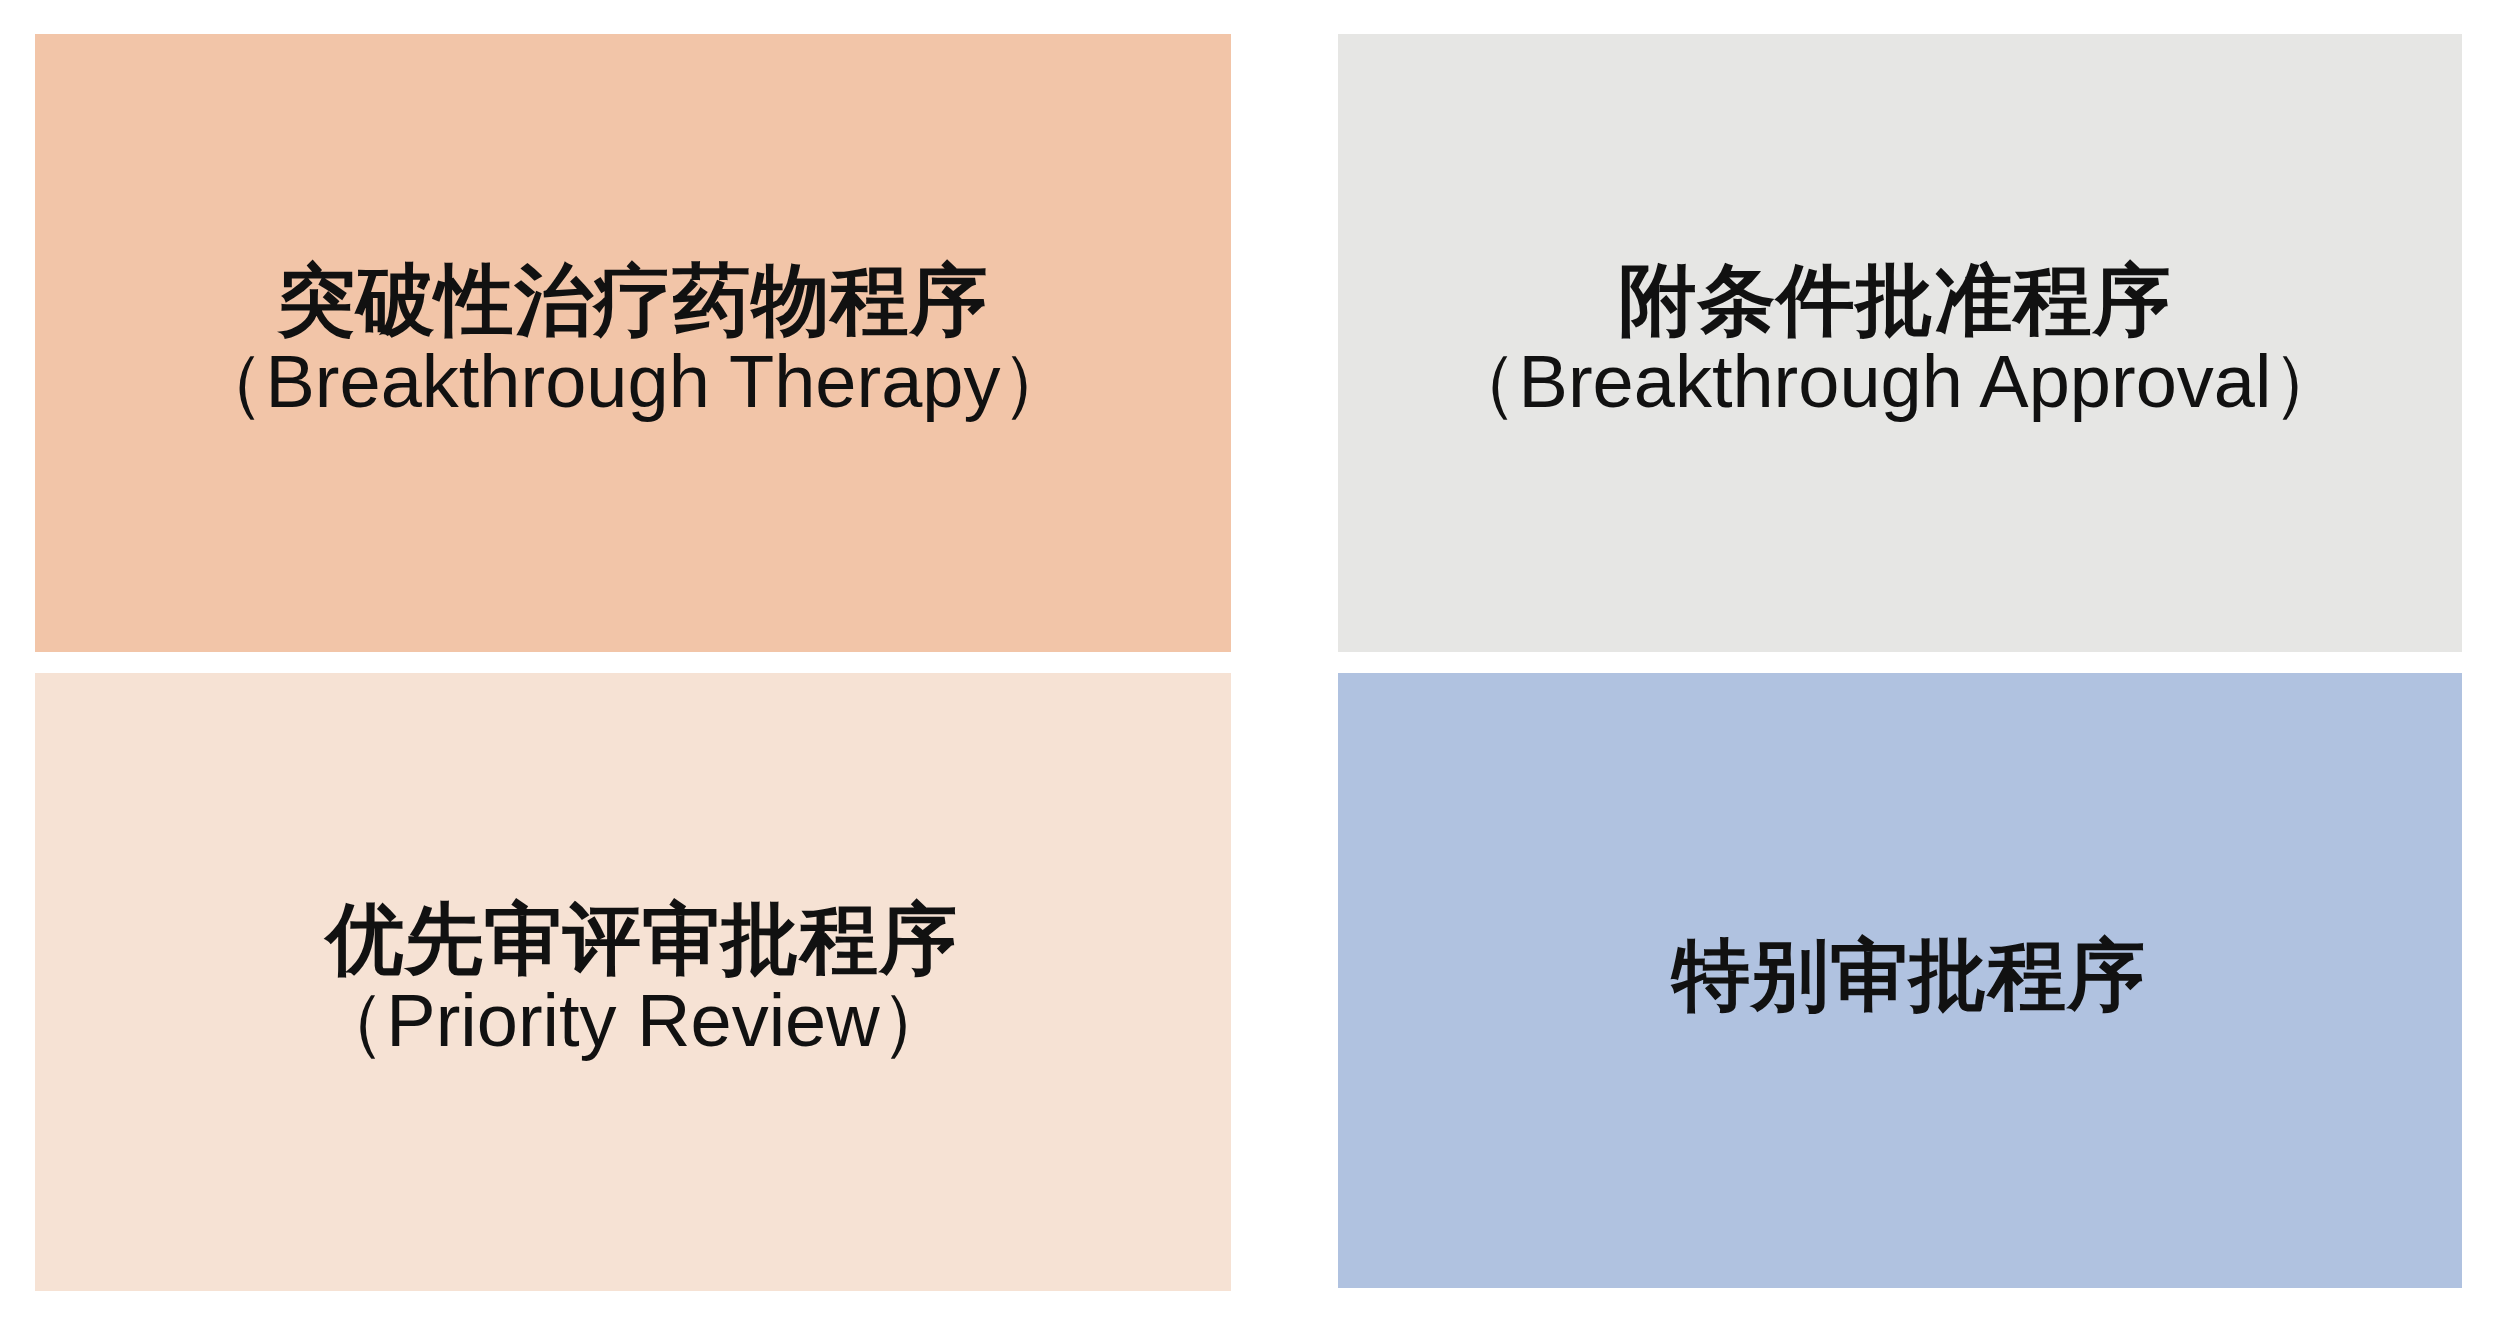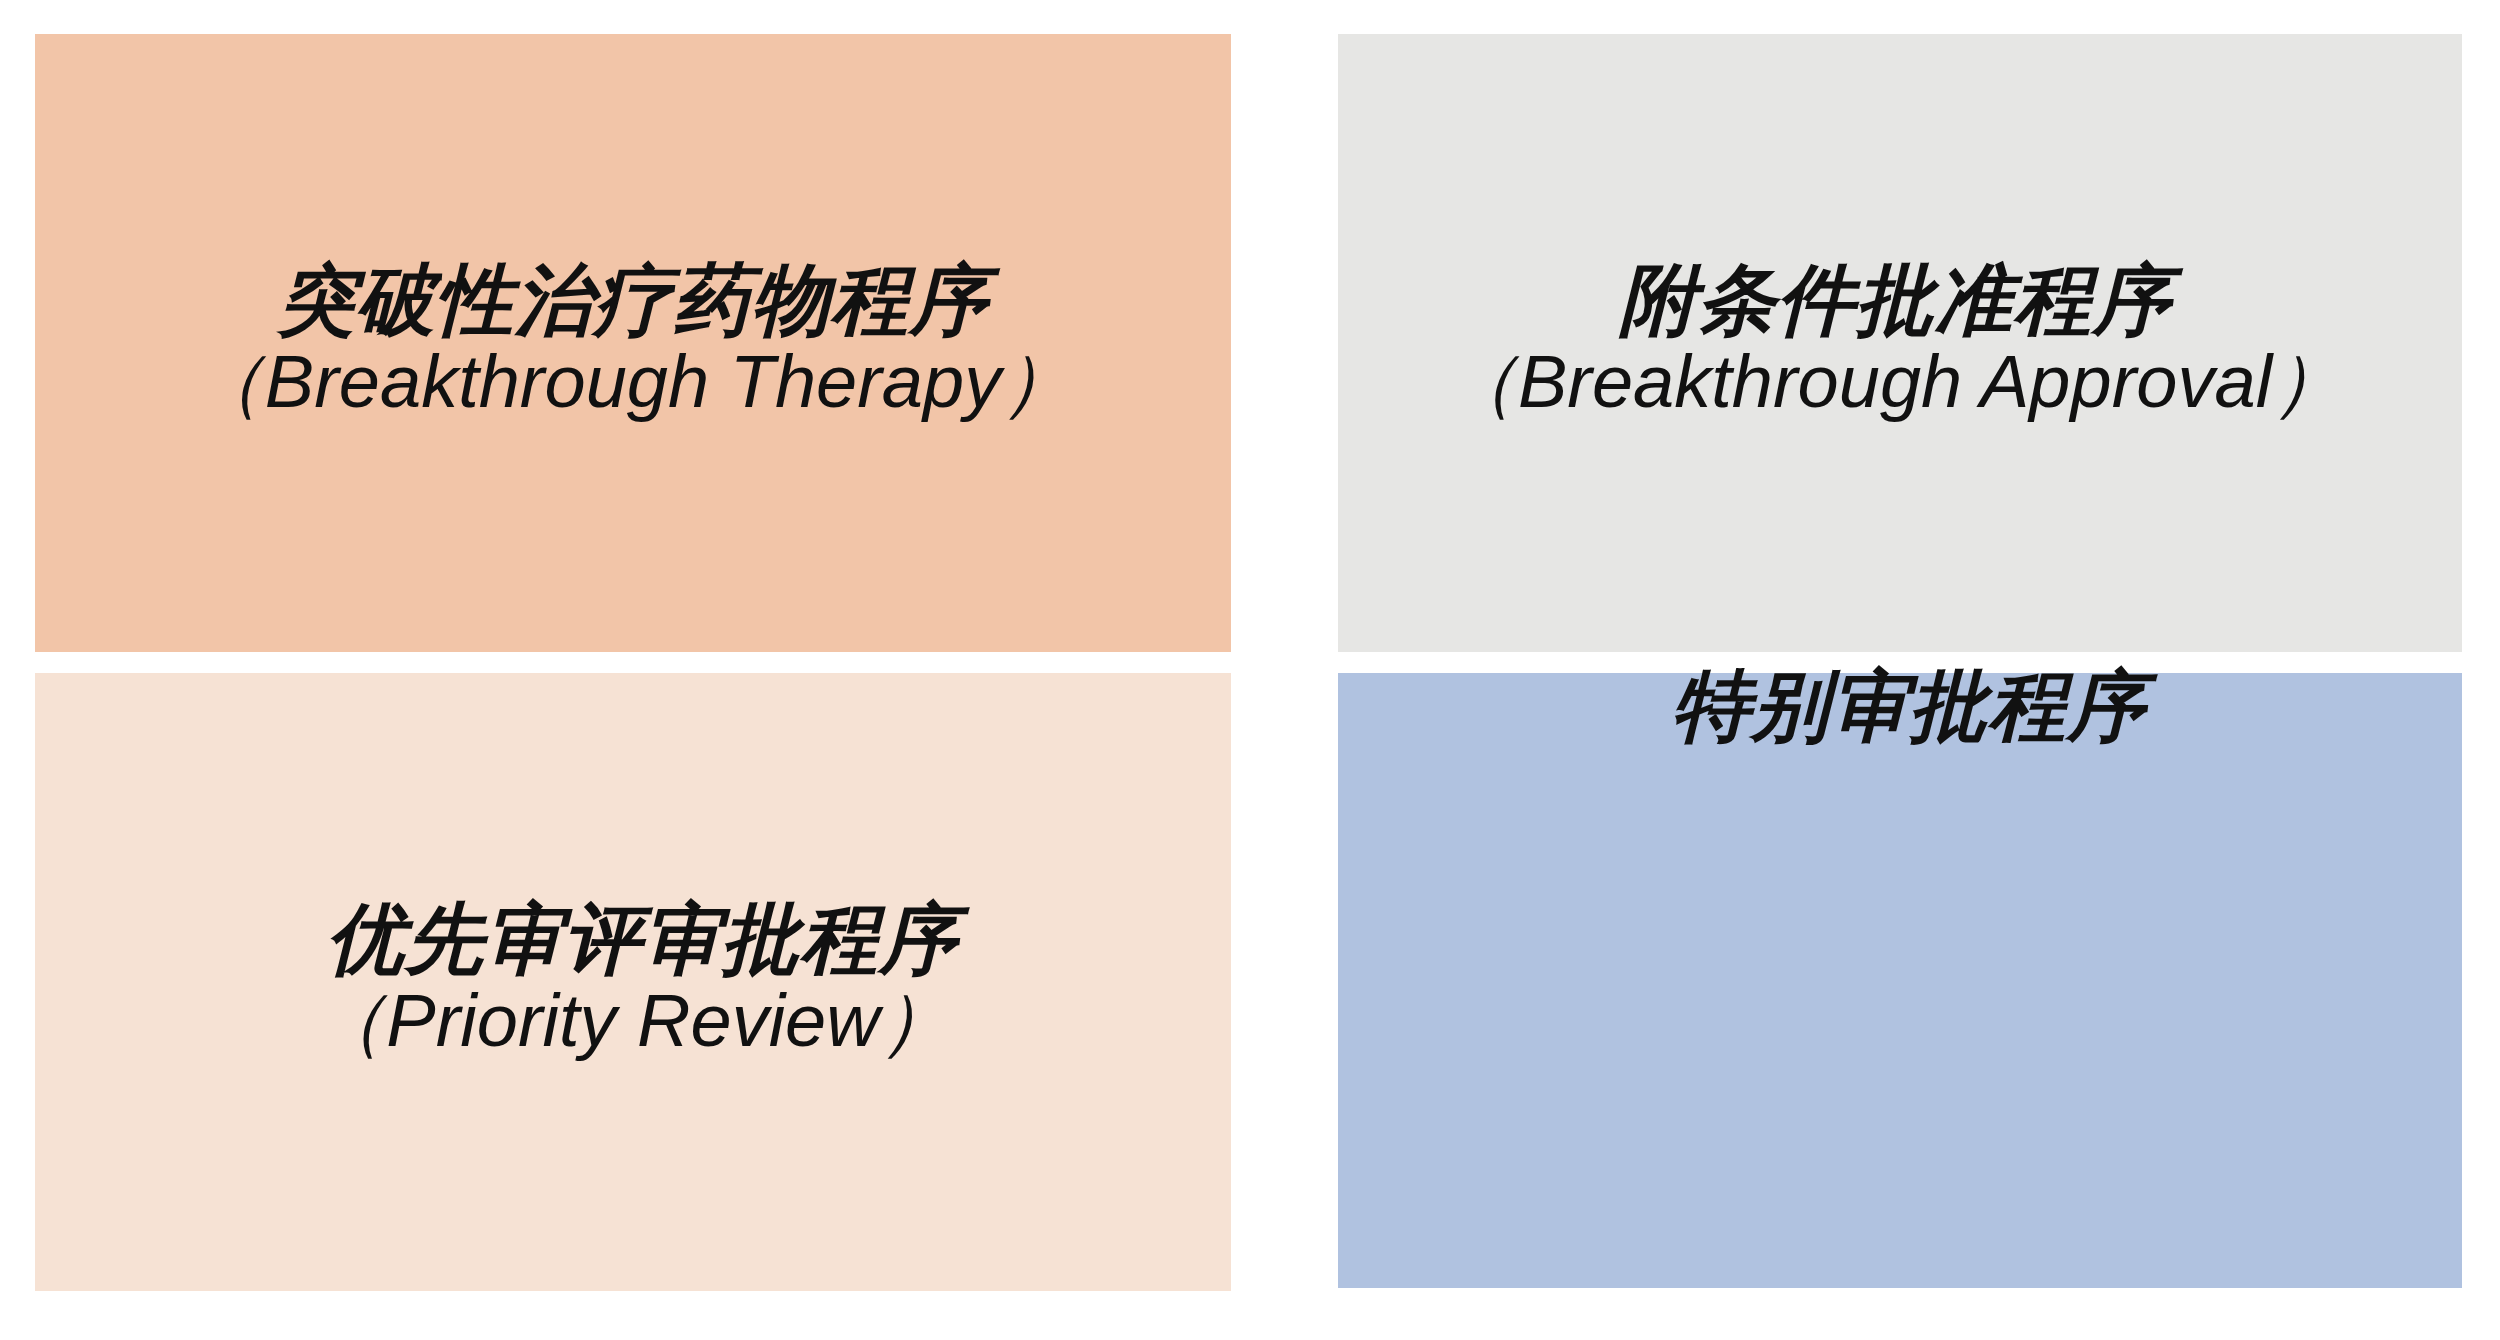--- a/index.html
+++ b/index.html
@@ -25,28 +25,27 @@
   .panel {
     position: absolute;
     box-sizing: border-box;
     display: flex;
     flex-direction: column;
     align-items: center;
     justify-content: center;
     text-align: center;
     color: #111111;
     padding: 0 24px;
-    font-style: italic;
   }
 
   
   .panel.q-tl { left: 35px;   top: 34px;   width: 1196px; height: 618px; }
   .panel.q-tr { left: 1338px; top: 34px;   width: 1124px; height: 618px; padding-left: 14px; }
   .panel.q-bl { left: 35px;   top: 673px;  width: 1196px; height: 618px; }
-  .panel.q-br { left: 1338px; top: 673px;  width: 1124px; height: 615px; justify-content: space-between; }
+  .panel.q-br { left: 1338px; top: 673px;  width: 1124px; height: 615px; }
 
   .panel-label-cn {
     font-size: 78px;
     line-height: 1.0;
     font-weight: 700;
     letter-spacing: 1px;
     white-space: nowrap;
   }
 
   .panel-label-en {

